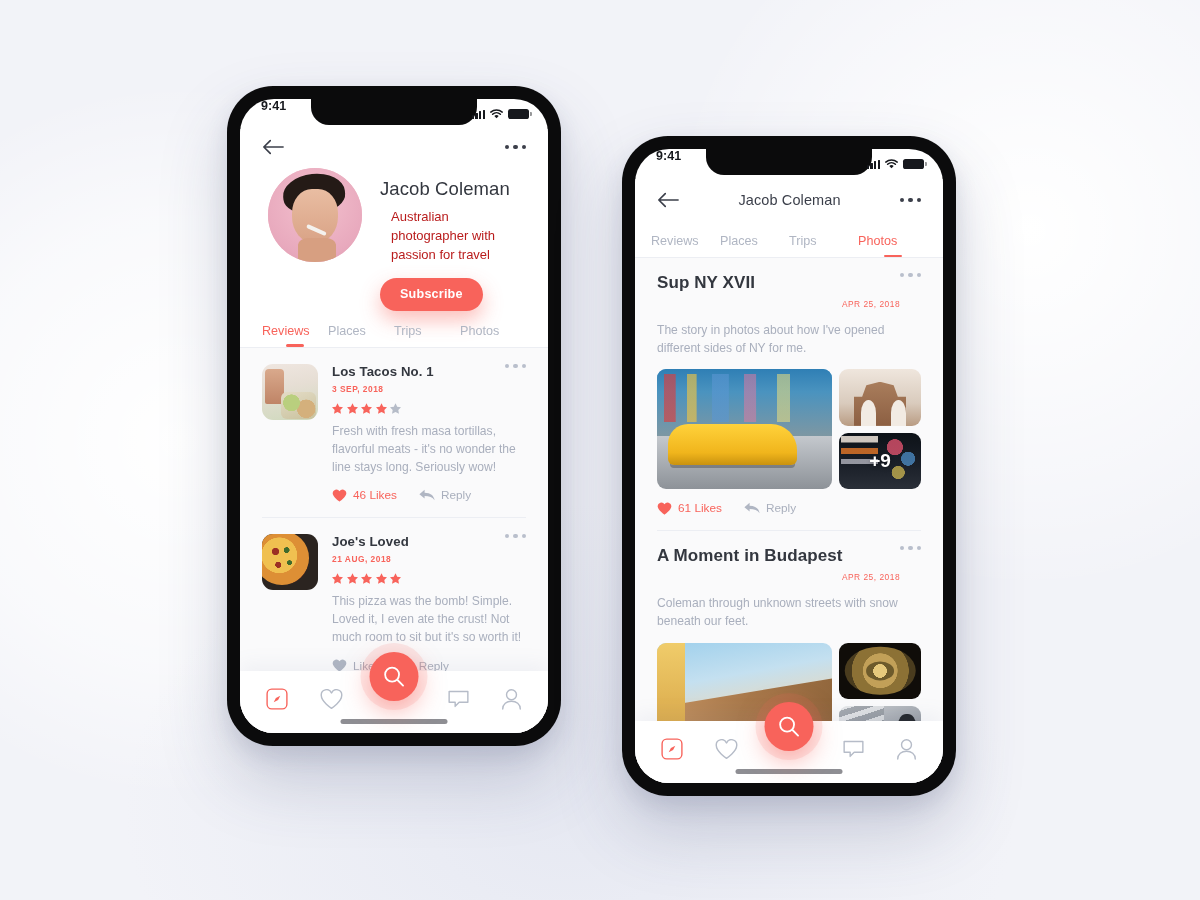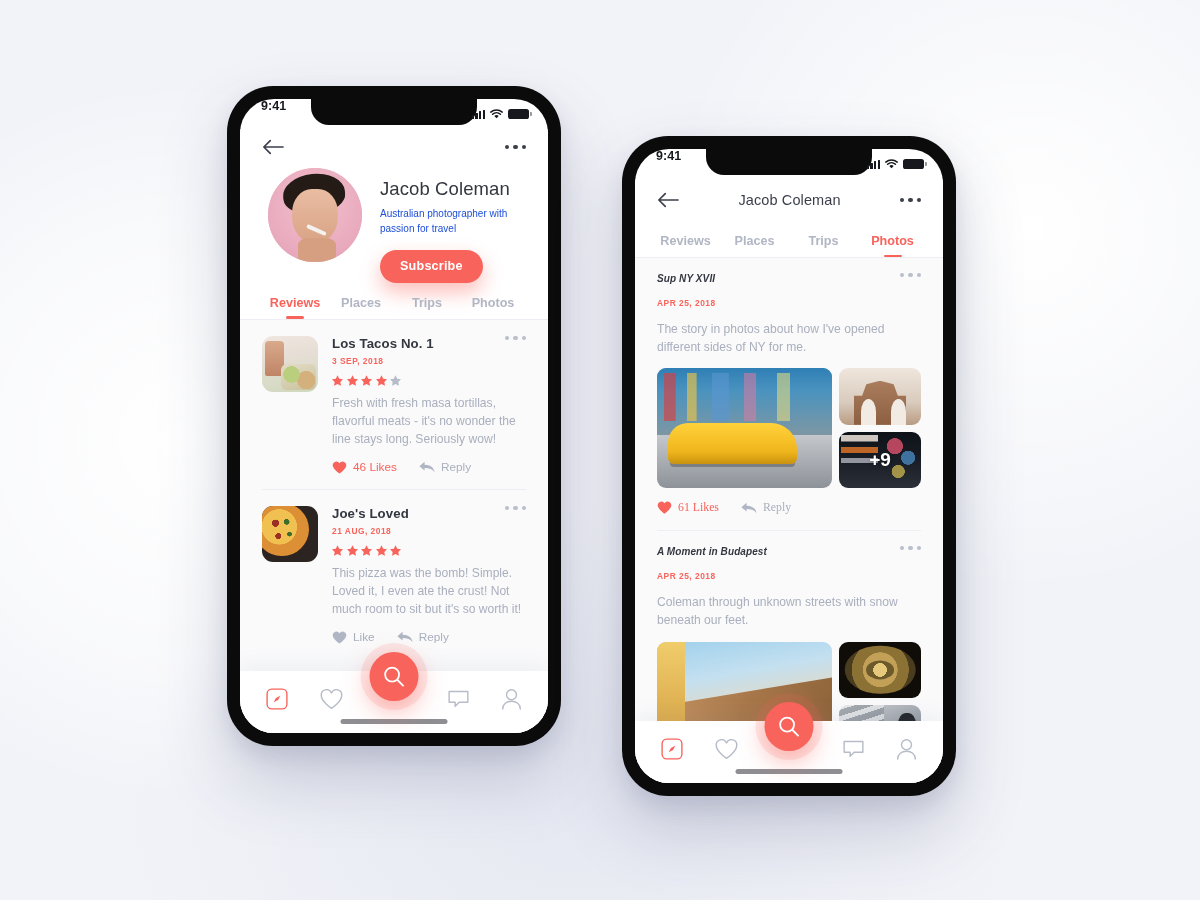--- a/index.html
+++ b/index.html
@@ -116,44 +116,43 @@
     width: 94px; height: 94px; border-radius: 50%;
     flex: 0 0 auto; overflow: hidden; position: relative;
     background: #efb6c4;
   }
   .profile-info { padding-left: 18px; padding-top: 10px; }
   .profile-name {
     font-size: 18.5px; color: #33373f; letter-spacing: 0.1px;
     white-space: nowrap;
   }
   .profile-bio {
-    font-size: 10px; line-height: 1.48; color: #1d4ed8;
-    margin-top: 7px; max-width: 145px;
+    font-size: 13px; line-height: 1.48; color: #b91c1c;
+    margin-top: 7px; max-width: 145px; margin-left: 11px;
   }
   .subscribe {
     display: inline-block; margin-top: 13px;
     background: #f8635b; color: #fff;
     font-size: 12.6px; font-weight: bold;
     padding: 9px 20px 10px; border-radius: 22px;
     border: none; cursor: pointer; letter-spacing: 0.2px;
     box-shadow: 0 9px 20px rgba(248,99,91,0.42);
   }
 
   
   .tabs {
     display: flex; align-items: flex-end;
     padding: 0 22px; height: 36px;
     background: #fff; gap: 0;
   }
   .tabs.wide { padding: 0 16px; }
   .tab {
-    flex: 1; text-align: center; position: relative;
+    flex: 1; position: relative;
     font-size: 12.6px; color: #b0b6c3; cursor: pointer;
     padding-bottom: 9px;
-    font-weight: bold;
   }
   .tab.active { color: #f8635b; }
   .tab.active:after {
     content: ""; position: absolute; left: 50%; transform: translateX(-50%);
     bottom: 0; width: 18px; height: 2.4px; border-radius: 2px; background: #f8635b;
   }
   .tabs-sep { height: 1px; background: #eceef3; }
 
   
   .feed {
@@ -188,37 +187,37 @@
   }
   .actions { display: flex; align-items: center; gap: 22px; margin-top: 12px; }
   .action { display: flex; align-items: center; gap: 6px; cursor: pointer; }
   .action-label { font-size: 11.8px; color: #a9afbd; }
   .action.liked .action-label { color: #f8635b; }
   .divider { height: 1px; background: #eceef3; margin: 15px 22px 0 22px; }
 
   
   .post { padding: 15px 22px 0 22px; }
   .post-head { display: flex; align-items: flex-start; }
-  .post-title { font-size: 10px; font-weight: bold; color: #33373f; letter-spacing: 0.1px; font-style: italic; }
+  .post-title { font-size: 17px; font-weight: bold; color: #33373f; letter-spacing: 0.1px; }
   .post-date {
-    font-size: 8.4px; font-weight: bold; color: #f8635b;
-    letter-spacing: 0.5px; margin-top: 14px;
+    font-size: 8.4px; font-weight: normal; color: #f8635b;
+    letter-spacing: 0.5px; margin-top: 6px; text-align: right;
   }
   .post-text { font-size: 12.1px; line-height: 1.5; color: #a9afbd; margin-top: 12px; }
   .grid { display: flex; gap: 7px; margin-top: 12px; }
   .grid-main { flex: 1; height: 120px; border-radius: 9px; overflow: hidden; position: relative; }
   .grid-side { width: 82px; display: flex; flex-direction: column; gap: 7px; flex: 0 0 auto; }
   .grid-cell { height: 56.5px; border-radius: 9px; overflow: hidden; position: relative; }
   .more-badge {
     position: absolute; inset: 0;
     display: flex; align-items: center; justify-content: center;
     color: #fff; font-size: 19px; font-weight: bold;
     text-shadow: 0 1px 4px rgba(0,0,0,0.35);
   }
-  .post .actions { padding-bottom: 0; font-family: Liberation Serif, serif; }
+  .post .actions { padding-bottom: 0; }
 
   
   .bottombar {
     position: absolute; left: 0; right: 0; bottom: 0; z-index: 30;
     height: 62px; background: #ffffff;
     box-shadow: 0 -7px 18px rgba(120,130,160,0.08);
   }
   .bottombar-icons {
     display: flex; align-items: center; justify-content: space-between;
     padding: 12px 26px 0 26px; height: 44px;

